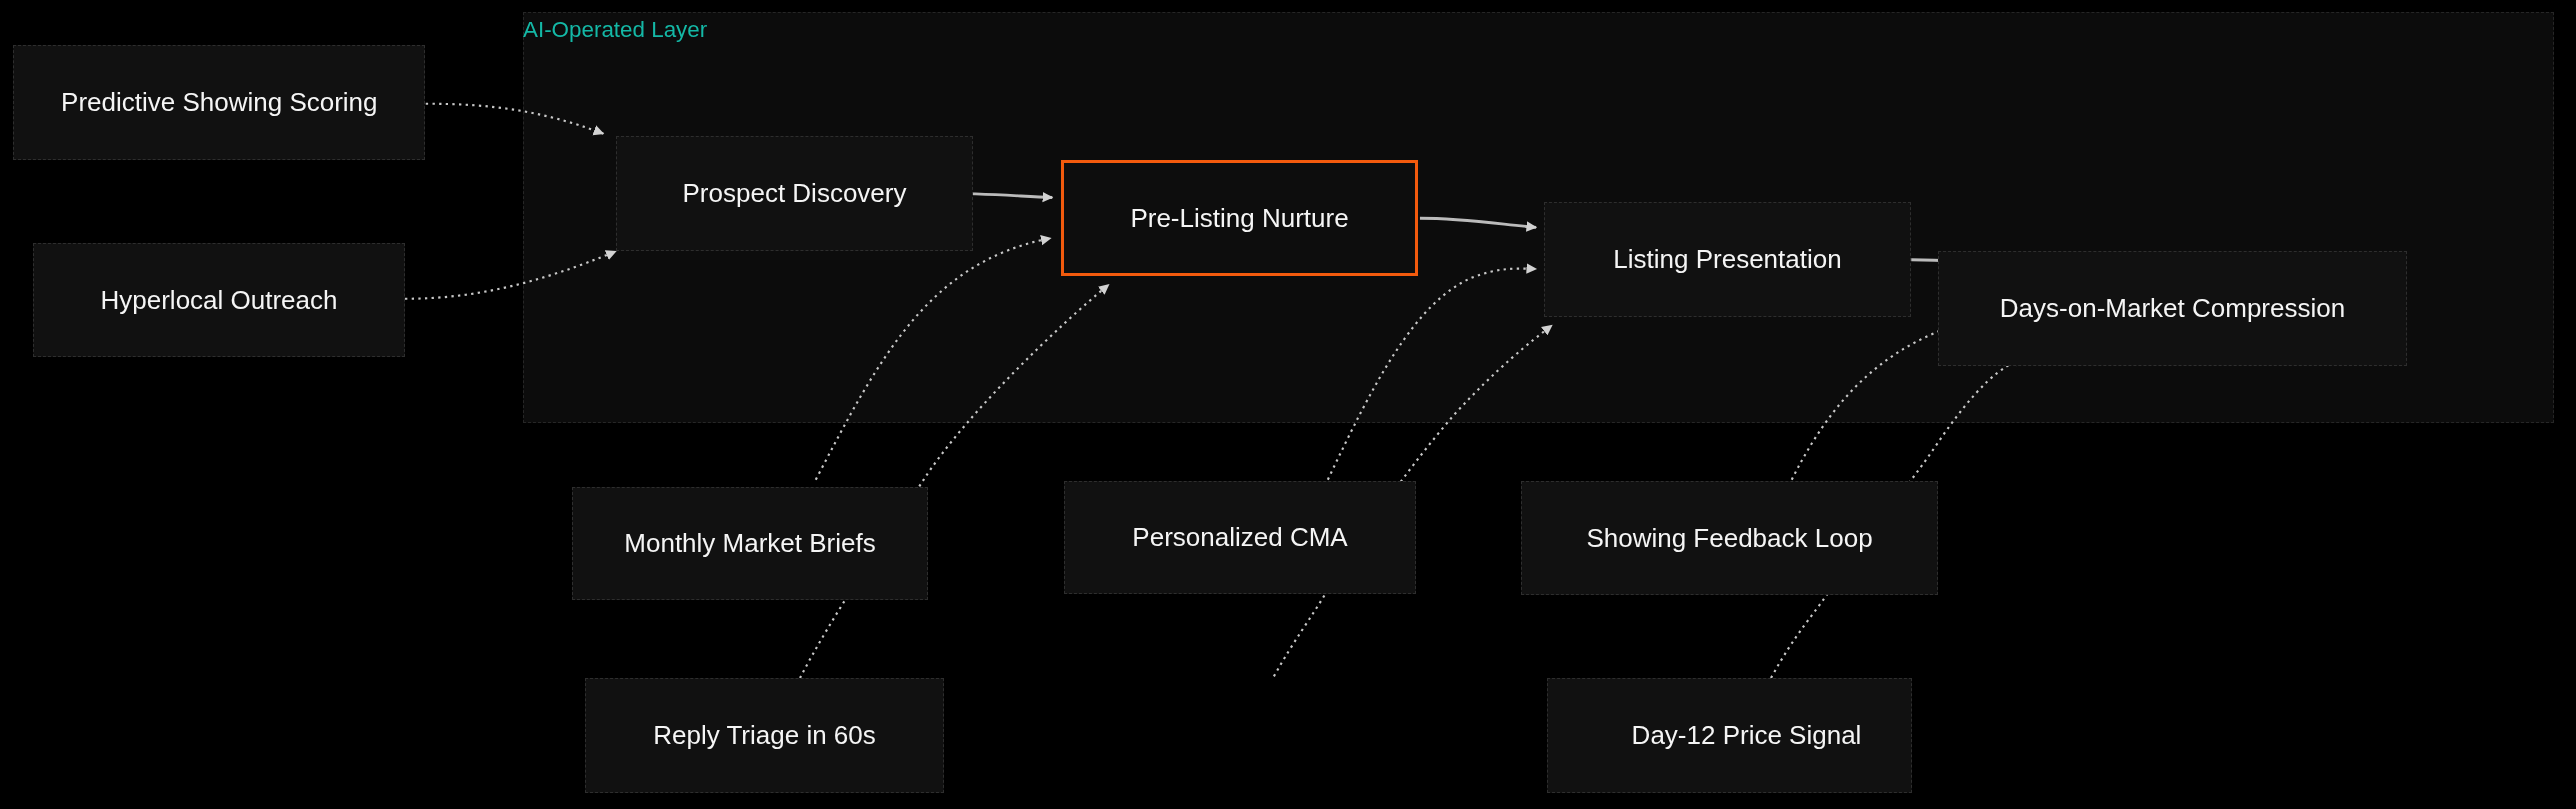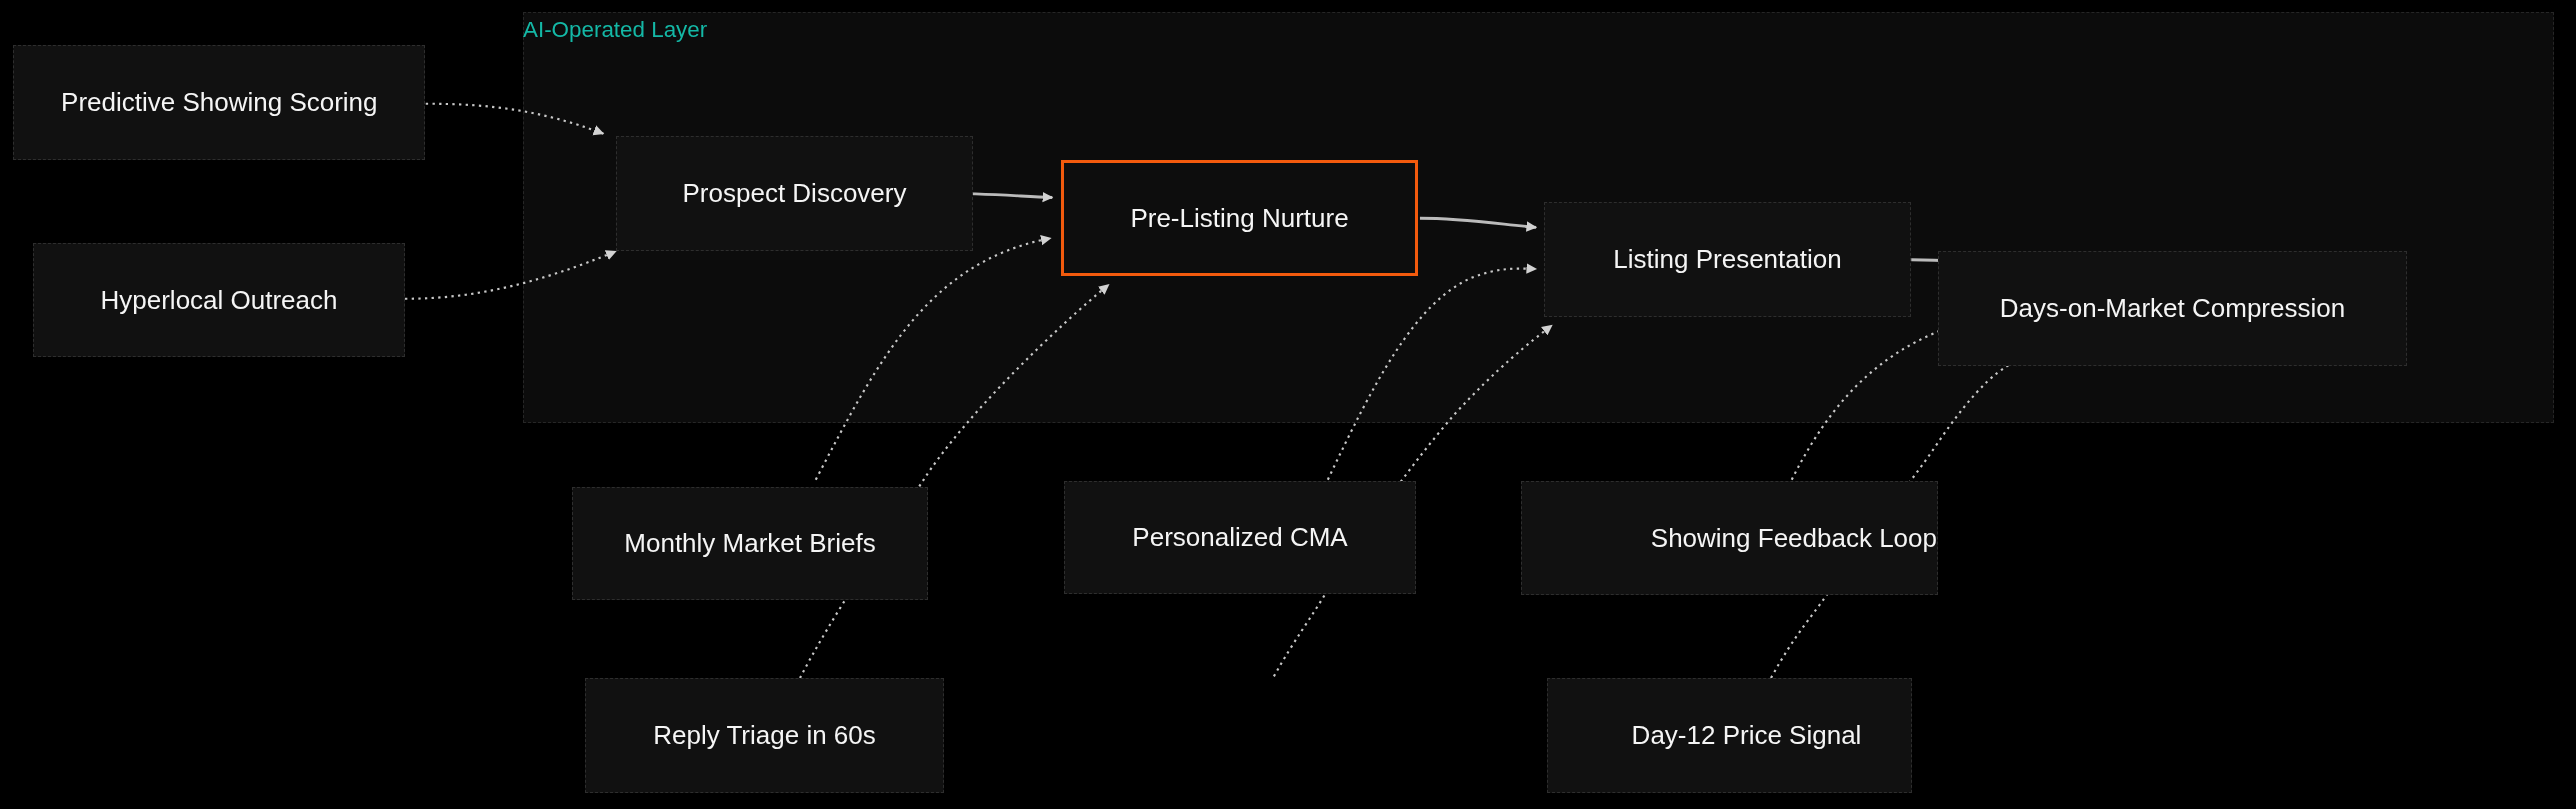--- a/index.html
+++ b/index.html
@@ -55,21 +55,21 @@
   }
   
   #n-predictive { left: 13.3px;   top: 45px;  width: 412px; height: 115px; }
   #n-hyperlocal { left: 33px;   top: 243px; width: 372px; height: 114px; }
   #n-prospect   { left: 616px;  top: 136px; width: 357px; height: 115px; }
   #n-prelisting { left: 1061px; top: 160px; width: 357px; height: 116px; }
   #n-listing    { left: 1544px; top: 202px; width: 367px; height: 115px; }
   #n-dom        { left: 1938px; top: 251px; width: 469px; height: 115px; }
   #n-mmb        { left: 572px;  top: 465px; width: 356px; height: 113px; margin-top: 22px; }
   #n-pcma       { left: 1064px; top: 481px; width: 352px; height: 113px; }
-  #n-sfl        { left: 1521px; top: 481px; width: 417px; height: 114px; justify-content: flex-end; }
+  #n-sfl        { left: 1521px; top: 481px; width: 417px; height: 114px; }
   #n-reply      { left: 585px;  top: 678px; width: 359px; height: 115px; }
   #n-buyer      { left: 1053px; top: 676px; width: 371px; height: 115px; }
   #n-day12      { left: 1547px; top: 678px; width: 365px; height: 115px; padding-left: 34px; }
 
   path.edge-solid  { fill: none; stroke: #bbbbbb; stroke-width: 3.4px; }
   path.edge-dotted { fill: none; stroke: #c8c8c8; stroke-width: 2.6px; stroke-dasharray: 2.8 5.2; }
 </style>
 </head>
 <body>
 

